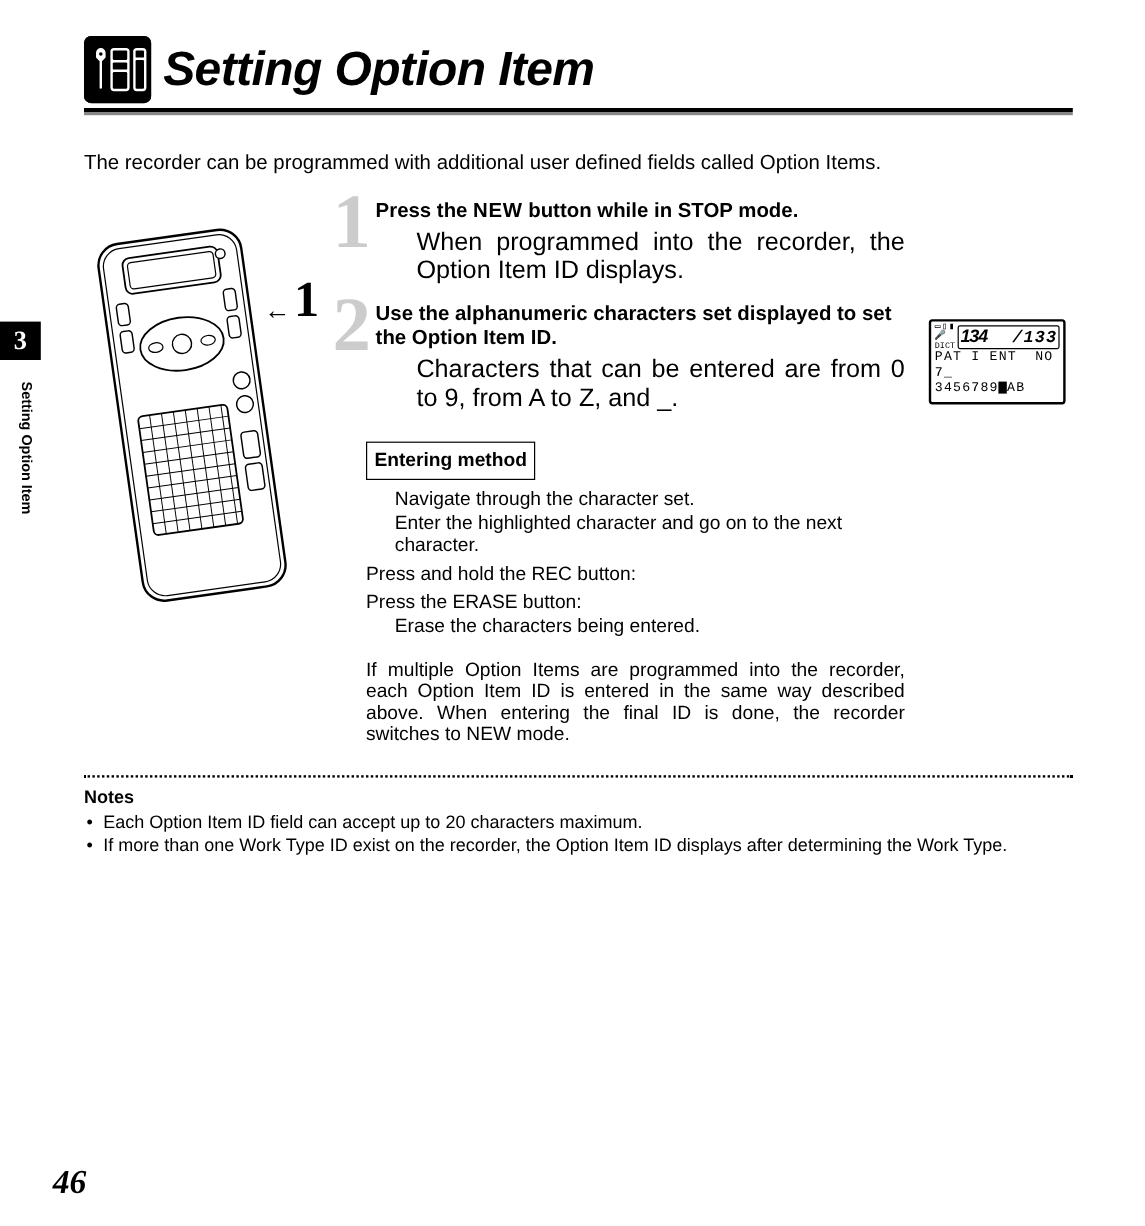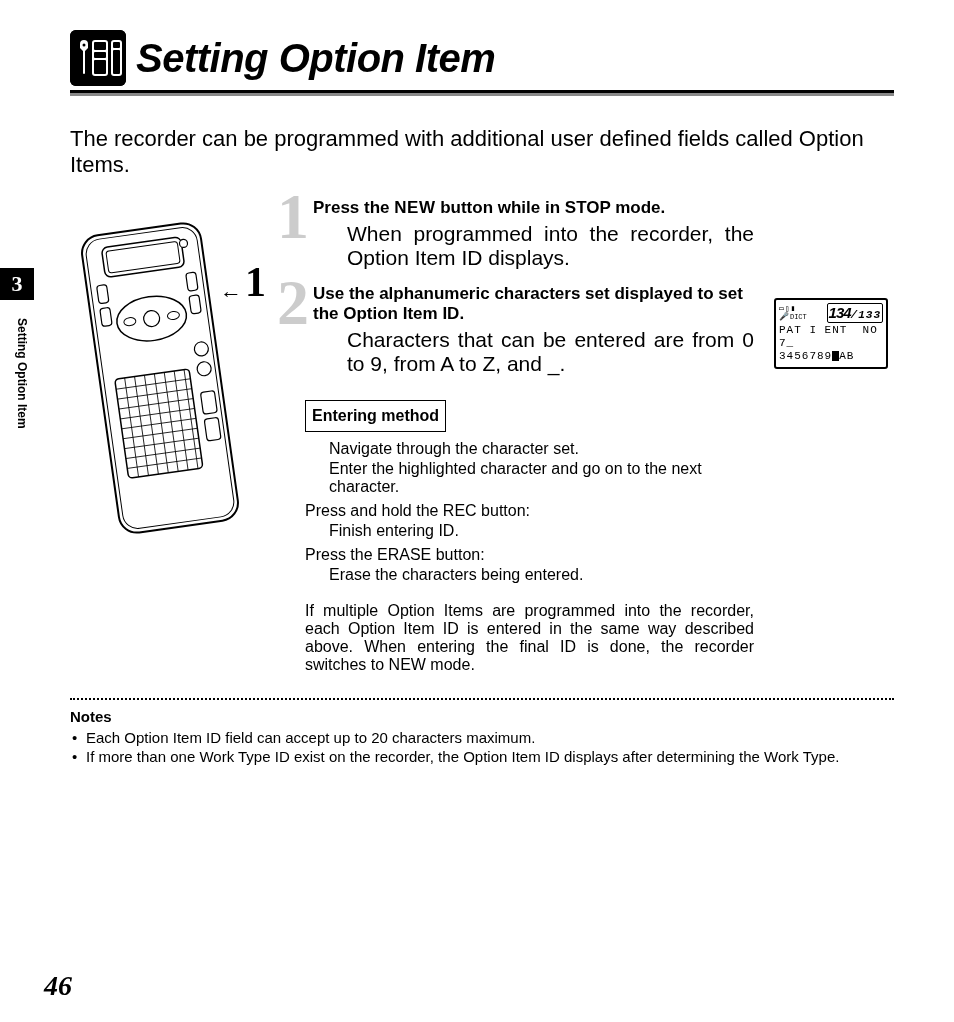--- a/index.html
+++ b/index.html
@@ -36,21 +36,21 @@
     font-weight: bold;
     font-style: italic;
     letter-spacing: -0.5px;
   }
   .title-underline {
     height: 6px;
     background: linear-gradient(to bottom, #000 0, #000 3px, #888 3px, #888 6px);
     margin-bottom: 30px;
   }
   .intro {
-    font-size: 22px;
+    font-size: 17px;
     margin-bottom: 20px;
   }
   .section-tab {
     position: absolute;
     left: 0;
     top: 268px;
     width: 34px;
     height: 32px;
     background: #000;
     color: #fff;
@@ -168,21 +168,21 @@
     height: 22px;
   }
   .lcd-icons { font-size: 8px; line-height: 1; }
   .seg {
     font-family: Arial, sans-serif;
     font-style: italic;
     font-weight: bold;
     font-size: 15px;
     letter-spacing: -1px;
   }
-  .seg-small { font-size: 11px; font-style: italic; font-weight: bold; }
+  .seg-small { font-size: 14px; font-style: italic; font-weight: bold; margin-left: 21px; }
   .lcd-line { white-space: pre; }
   .cursor {
     display: inline-block;
     width: 7px;
     height: 10px;
     background: #000;
     vertical-align: middle;
   }
   .dots {
     margin-top: 24px;
@@ -290,21 +290,20 @@
         <div class="big-num">2</div>
         <div class="step-head">Use the alphanumeric characters set displayed to set the Option Item ID.</div>
         <div class="step-body">Characters that can be entered are from 0 to 9, from A to Z, and _.</div>
       </div>
 
       <div class="box-label">Entering method</div>
       <div class="method-block">
         <div class="desc">Navigate through the character set.</div>
         <div class="desc">Enter the highlighted character and go on to the next character.</div>
         <div class="press">Press and hold the REC button:</div>
-        <div class="desc">Finish entering ID.</div>
         <div class="press">Press the ERASE button:</div>
         <div class="desc">Erase the characters being entered.</div>
       </div>
 
       <div class="final-para">If multiple Option Items are programmed into the recorder, each Option Item ID is entered in the same way described above. When entering the final ID is done, the recorder switches to NEW mode.</div>
     </div>
 
     <div class="lcd-col">
       <div class="lcd">
         <div class="lcd-top">

